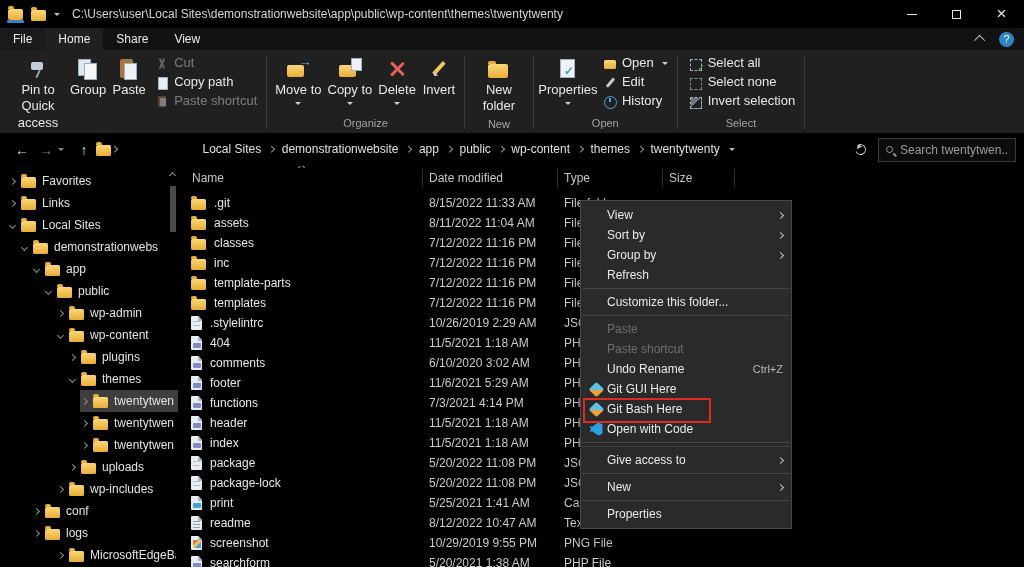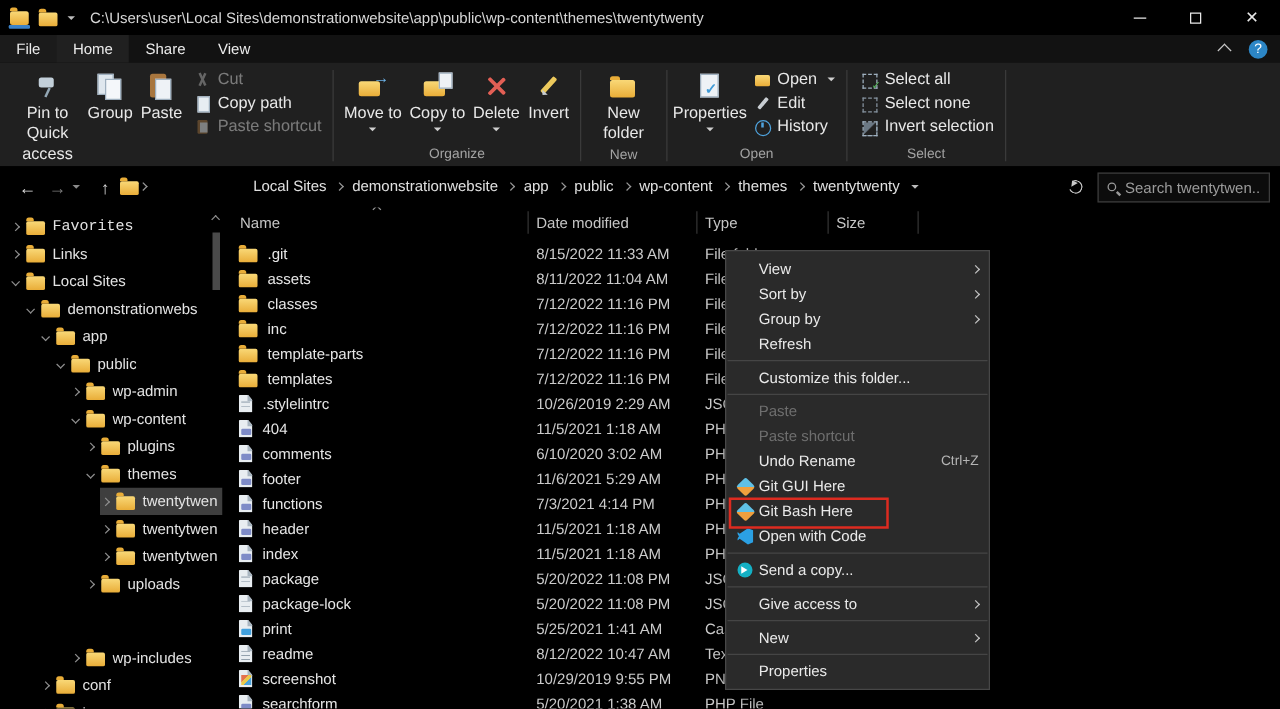--- a/index.html
+++ b/index.html
@@ -347,21 +347,21 @@
     <span class="ic-refresh"></span>
     <div class="searchbox">
       <span class="ic-search"></span>
       <input class="searchinput" placeholder="Search twentytwen..." style="">
     </div>
   </div>
 
   <div class="main">
     <div class="sidebar">
       <div class="tree">
-          <div class="titem" style="padding-left: 8px; font-family: Liberation Mono, monospace;">
+          <div class="titem" style="padding-left: 8px;">
             <span class="tinner">
               <span class="tchev closed"></span>
               <span class="ic ic-folder sbfold"></span>
               <span class="tlab">Favorites</span>
             </span>
           </div>
           <div class="titem" style="padding-left: 8px;">
             <span class="tinner">
               <span class="tchev closed"></span>
               <span class="ic ic-folder sbfold"></span>
@@ -445,21 +445,21 @@
               <span class="tlab">twentytwen</span>
             </span>
           </div>
           <div class="titem" style="padding-left: 68px;">
             <span class="tinner">
               <span class="tchev closed"></span>
               <span class="ic ic-folder sbfold"></span>
               <span class="tlab">uploads</span>
             </span>
           </div>
-          <div class="titem" style="padding-left: 56px; margin-top: 37px;">
+          <div class="titem" style="padding-left: 56px;">
             <span class="tinner">
               <span class="tchev closed"></span>
               <span class="ic ic-folder sbfold"></span>
               <span class="tlab">wp-includes</span>
             </span>
           </div>
           <div class="titem" style="padding-left: 32px;">
             <span class="tinner">
               <span class="tchev closed"></span>
               <span class="ic ic-folder sbfold"></span>
@@ -742,27 +742,20 @@
         <span class="mright"></span>
       </div>
       <div class="mitem">
         <span class="micon">
           <span class="ic ic-vscode msm"></span>
         </span>
         <span class="mlab">Open with Code</span>
         <span class="mright"></span>
       </div>
       <div class="msep"></div>
-      <div class="mitem">
-        <span class="micon">
-          <span class="ic ic-send msm"></span>
-        </span>
-        <span class="mlab">Send a copy...</span>
-        <span class="mright"></span>
-      </div>
       <div class="msep"></div>
       <div class="mitem">
         <span class="micon"></span>
         <span class="mlab">Give access to</span>
         <span class="mright">
           <span class="subchev"></span>
         </span>
       </div>
       <div class="msep"></div>
       <div class="mitem">

